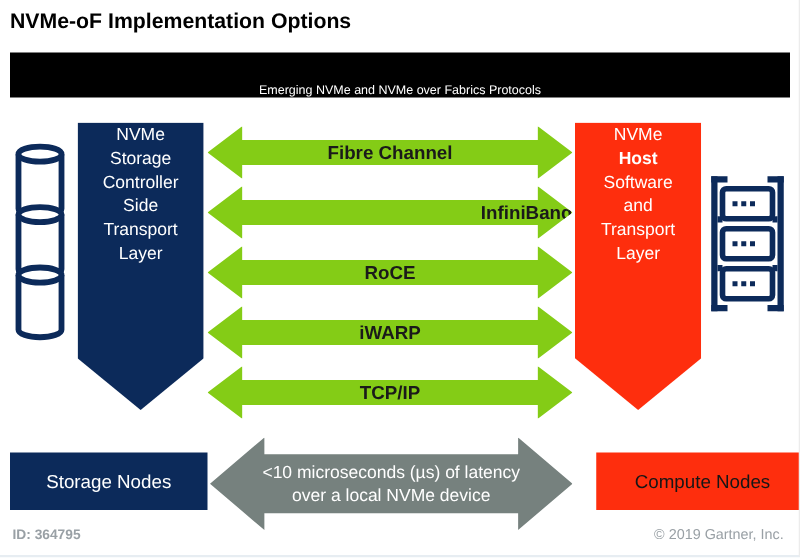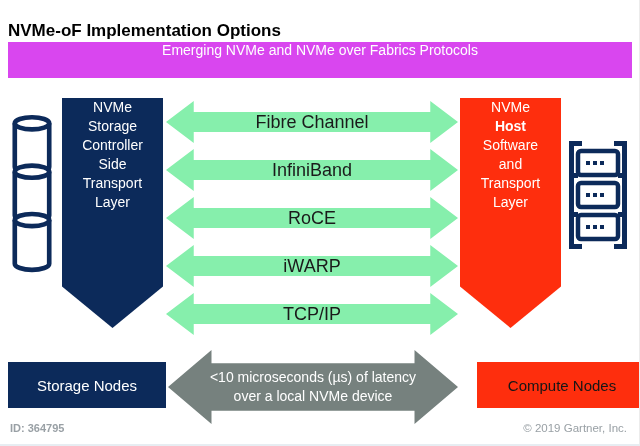--- a/index.html
+++ b/index.html
@@ -5,46 +5,46 @@
   * { margin:0; padding:0; box-sizing:border-box; }
   html,body { background:#fff; }
   .page {
     position:relative; width:640px; height:446px; background:#ffffff;
     font-family:"Liberation Sans", sans-serif; overflow:hidden;
     border-right:1px solid #ececec; border-bottom:2px solid #e7edf2;
   }
   .title {
     position:absolute; left:8px; top:7px; font-size:17px; font-weight:bold;
     color:#000;
-    margin-top:14px;
   }
   .banner {
     position:absolute; left:8px; top:42px; width:624px; height:36px;
-    background:#d946ef; color:#fff; font-size:14px;
-    display:flex; align-items:flex-start; justify-content:center;
+    background:#000000; color:#fff; font-size:10px;
+    display:flex; align-items:flex-end; justify-content:center;
   }
   .pentagon {
     position:absolute; top:98px; width:101px; height:230px;
     clip-path:polygon(0 0, 100% 0, 100% 82%, 50% 100%, 0 82%);
     display:flex; align-items:flex-start; justify-content:center;
     text-align:center; font-size:14px; line-height:1.36;
   }
   .pentagon .pent-text { white-space:pre-line; padding-bottom:42px; }
   .pent-left  { left:62px;  background:#0C2A5A; color:#fff; }
   .pent-right { left:460px; background:#FE2E0D; color:#ffffff; }
   .pent-right .pent-inner { padding-bottom:42px; white-space:pre-line; }
   .pent-right .host-line { font-weight:bold; }
   .proto-arrow {
     position:absolute; left:166px; width:292px; height:42px;
-    background:#86efac; color:#1a1a1a; font-size:18px;
+    background:#84cc16; color:#1a1a1a; font-size:15px;
     display:flex; align-items:center; justify-content:center;
     clip-path:polygon(0 50%, 9.5% 0, 9.5% 26%, 90.5% 26%, 90.5% 0,
                       100% 50%, 90.5% 100%, 90.5% 74%, 9.5% 74%, 9.5% 100%);
+    font-weight:bold;
   }
-  .arrow-0 { top:101px; } .arrow-1 { top:149px; } .arrow-2 { top:197px; }
+  .arrow-0 { top:101px; } .arrow-1 { top:149px;justify-content:flex-end; } .arrow-2 { top:197px; }
   .arrow-3 { top:245px; } .arrow-4 { top:293px; }
   .icon-cylinders { position:absolute; left:9px; top:114px; width:46px; height:160px; }
   .icon-rack { position:absolute; left:566px; top:139px; width:64px; height:112px; }
   .node-box {
     position:absolute; top:362px; height:46px; font-size:15px;
     display:flex; align-items:center; justify-content:center;
   }
   .storage-box { left:8px; width:158px; background:#0C2A5A; color:#fff; }
   .compute-box { left:465px; width:170px; background:#FE2E0D; color:#161616;margin-left:12px; }
   .latency-arrow {

